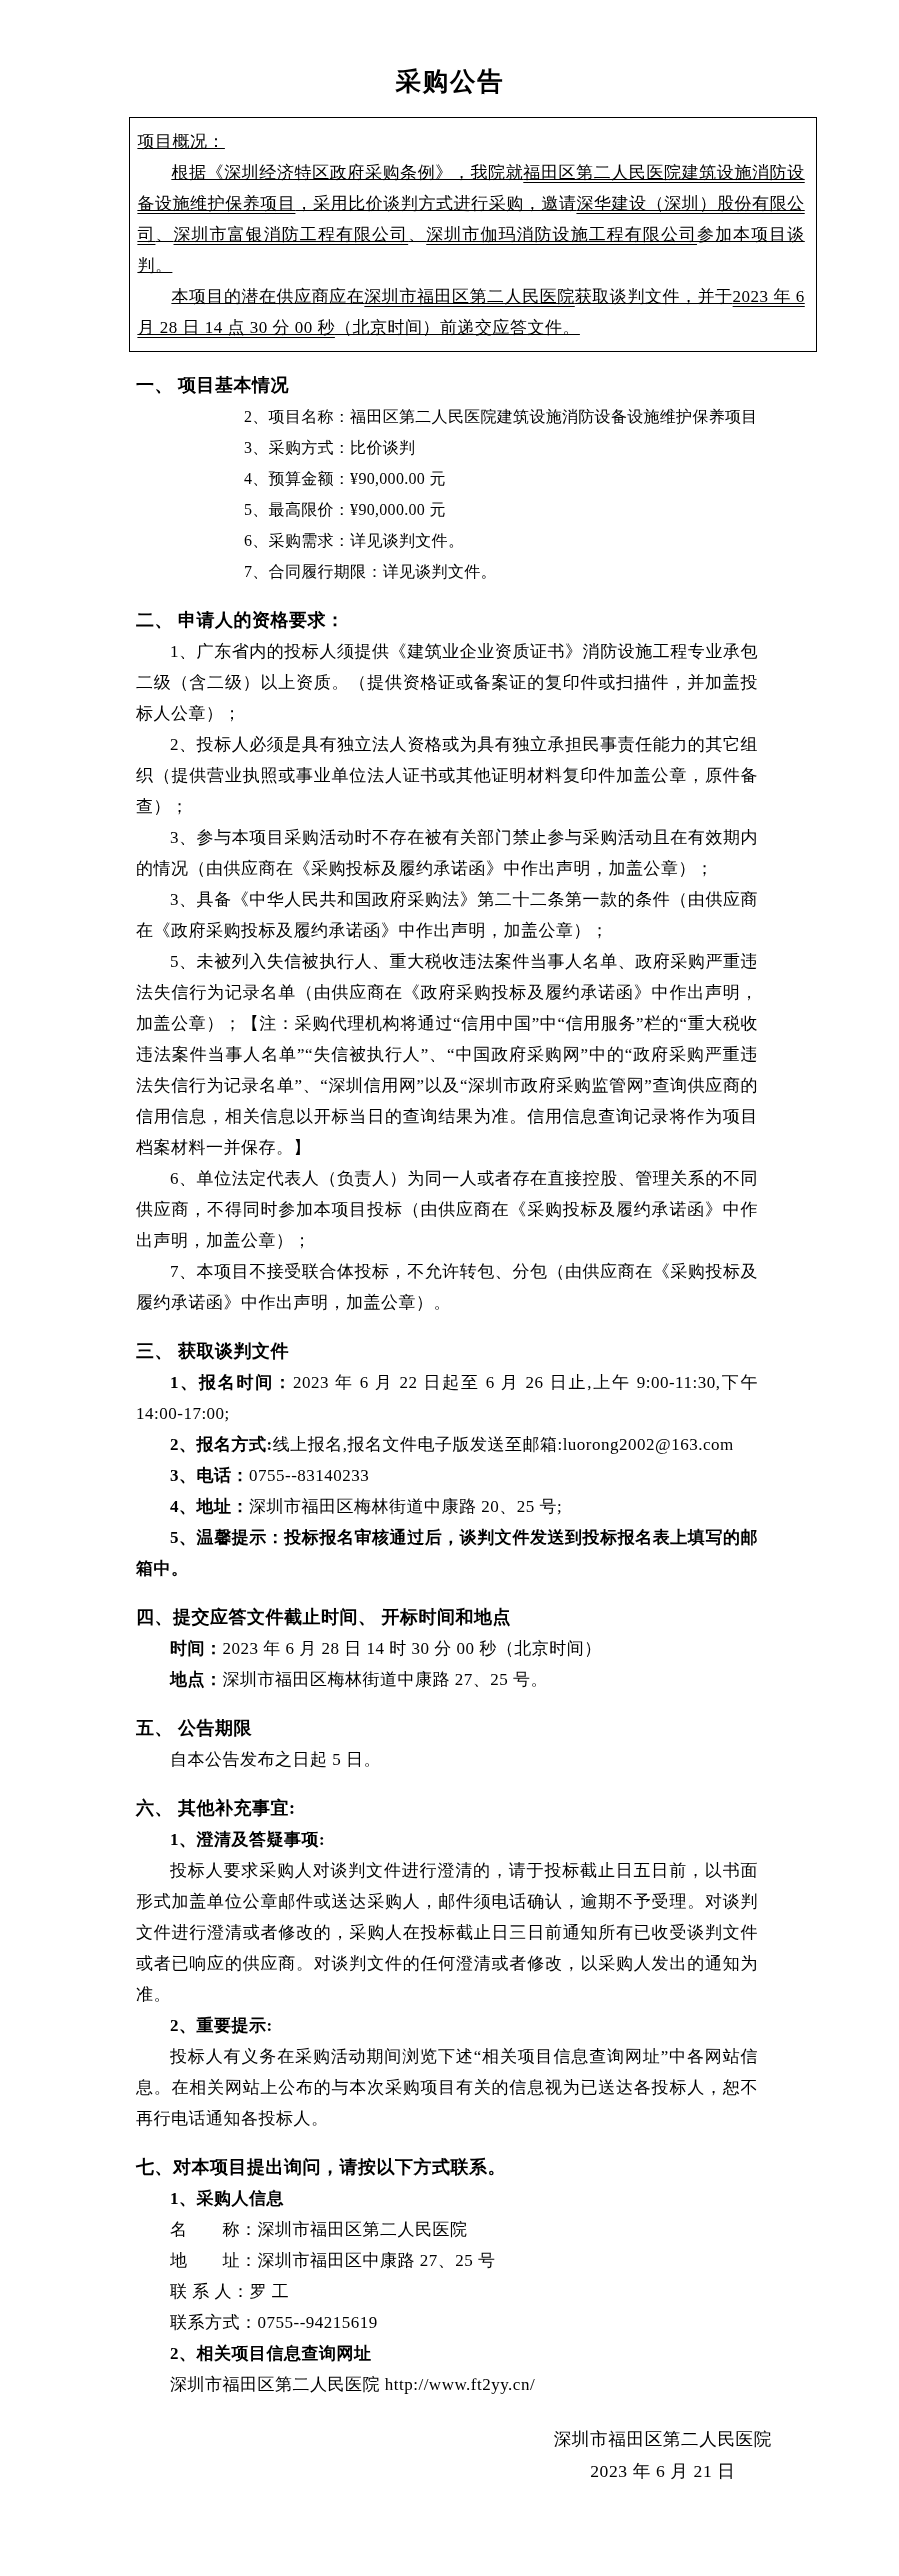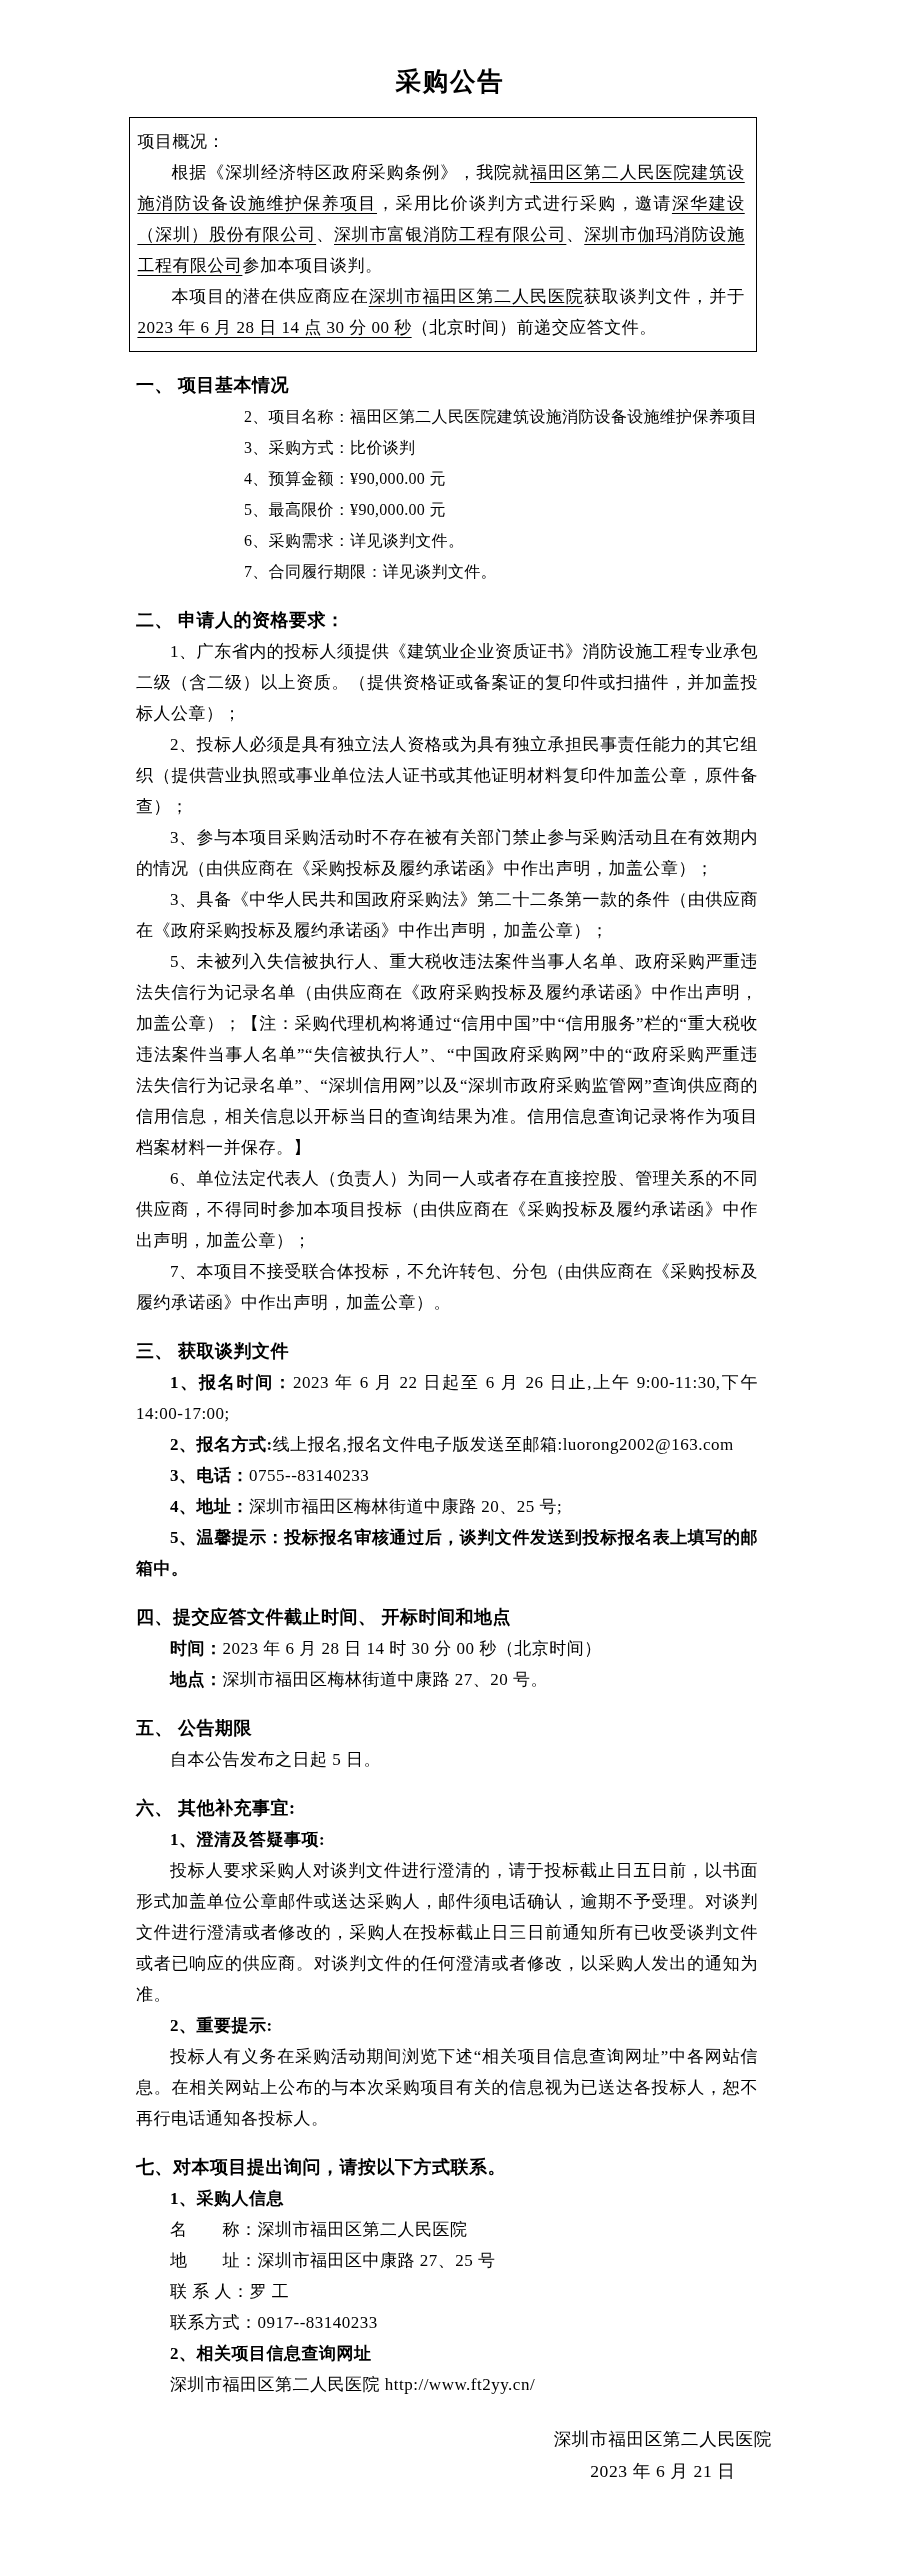--- a/index.html
+++ b/index.html
@@ -17,24 +17,25 @@
     padding-top:64px;
     line-height:35px;
     text-align:center;
     font-family:"Liberation Sans","DejaVu Sans",sans-serif;
     font-size:25.5px;
     font-weight:bold;
     letter-spacing:1.7px;
   }
   .overview-box{
     box-sizing:border-box;
-    width:628px;
+    width:688px;
     margin:18px 0 0 129px;
     border:1.1px solid #000000;
     padding:8px 11.3px 8px 7.4px;
+    text-decoration:underline;
   }
   .body-blocks{
     margin:0 142px 0 136px;
   }
   .p{
     margin:0;
     font-size:17px;
     line-height:31px;
     letter-spacing:0.5px;
     text-align:justify;
@@ -97,34 +98,34 @@
       <p class="p ind"><span class="">6、单位法定代表人（负责人）为同一人或者存在直接控股、管理关系的不同供应商，不得同时参加本项目投标（由供应商在《采购投标及履约承诺函》中作出声明，加盖公章）；</span></p>
       <p class="p ind"><span class="">7、本项目不接受联合体投标，不允许转包、分包（由供应商在《采购投标及履约承诺函》中作出声明，加盖公章）。</span></p>
       <p class="p h"><span class="b">三、 获取谈判文件</span></p>
       <p class="p ind"><span class="b">1、报名时间：</span><span class="">2023 年 6 月 22 日起至 6 月 26 日止,上午 9:00-11:30,下午 14:00-17:00;</span></p>
       <p class="p ind"><span class="b">2、报名方式:</span><span class="">线上报名,报名文件电子版发送至邮箱:luorong2002@163.com</span></p>
       <p class="p ind"><span class="b">3、电话：</span><span class="">0755--83140233</span></p>
       <p class="p ind"><span class="b">4、地址：</span><span class="">深圳市福田区梅林街道中康路 20、25 号;</span></p>
       <p class="p ind"><span class="b">5、温馨提示：投标报名审核通过后，谈判文件发送到投标报名表上填写的邮箱中。</span></p>
       <p class="p h"><span class="b">四、提交应答文件截止时间、 开标时间和地点</span></p>
       <p class="p ind"><span class="b">时间：</span><span class="">2023 年 6 月 28 日 14 时 30 分 00 秒（北京时间）</span></p>
-      <p class="p ind"><span class="b">地点：</span><span class="">深圳市福田区梅林街道中康路 27、20 号。</span></p>
+      <p class="p ind"><span class="b">地点：</span><span class="">深圳市福田区梅林街道中康路 27、25 号。</span></p>
       <p class="p h"><span class="b">五、 公告期限</span></p>
       <p class="p ind"><span class="">自本公告发布之日起 5 日。</span></p>
       <p class="p h"><span class="b">六、 其他补充事宜:</span></p>
       <p class="p ind"><span class="b">1、澄清及答疑事项:</span></p>
       <p class="p ind"><span class="">投标人要求采购人对谈判文件进行澄清的，请于投标截止日五日前，以书面形式加盖单位公章邮件或送达采购人，邮件须电话确认，逾期不予受理。对谈判文件进行澄清或者修改的，采购人在投标截止日三日前通知所有已收受谈判文件或者已响应的供应商。对谈判文件的任何澄清或者修改，以采购人发出的通知为准。</span></p>
       <p class="p ind"><span class="b">2、重要提示:</span></p>
       <p class="p ind"><span class="">投标人有义务在采购活动期间浏览下述“相关项目信息查询网址”中各网站信息。在相关网站上公布的与本次采购项目有关的信息视为已送达各投标人，恕不再行电话通知各投标人。</span></p>
       <p class="p h"><span class="b">七、对本项目提出询问，请按以下方式联系。</span></p>
       <p class="p ind"><span class="b">1、采购人信息</span></p>
       <p class="p ind"><span class="">名　　称：深圳市福田区第二人民医院</span></p>
       <p class="p ind"><span class="">地　　址：深圳市福田区中康路 27、25 号</span></p>
       <p class="p ind"><span class="">联 系 人：罗 工</span></p>
-      <p class="p ind"><span class="">联系方式：0917--83140233</span></p>
+      <p class="p ind"><span class="">联系方式：0755--94215619</span></p>
       <p class="p ind"><span class="b">2、相关项目信息查询网址</span></p>
       <p class="p ind"><span class="">深圳市福田区第二人民医院 http://www.ft2yy.cn/</span></p>
     </div>
 
   <div class="footer">
     <div class="footer-line">深圳市福田区第二人民医院</div>
     <div class="footer-line">2023 年 6 月 21 日</div>
   </div>
 </div>
 

